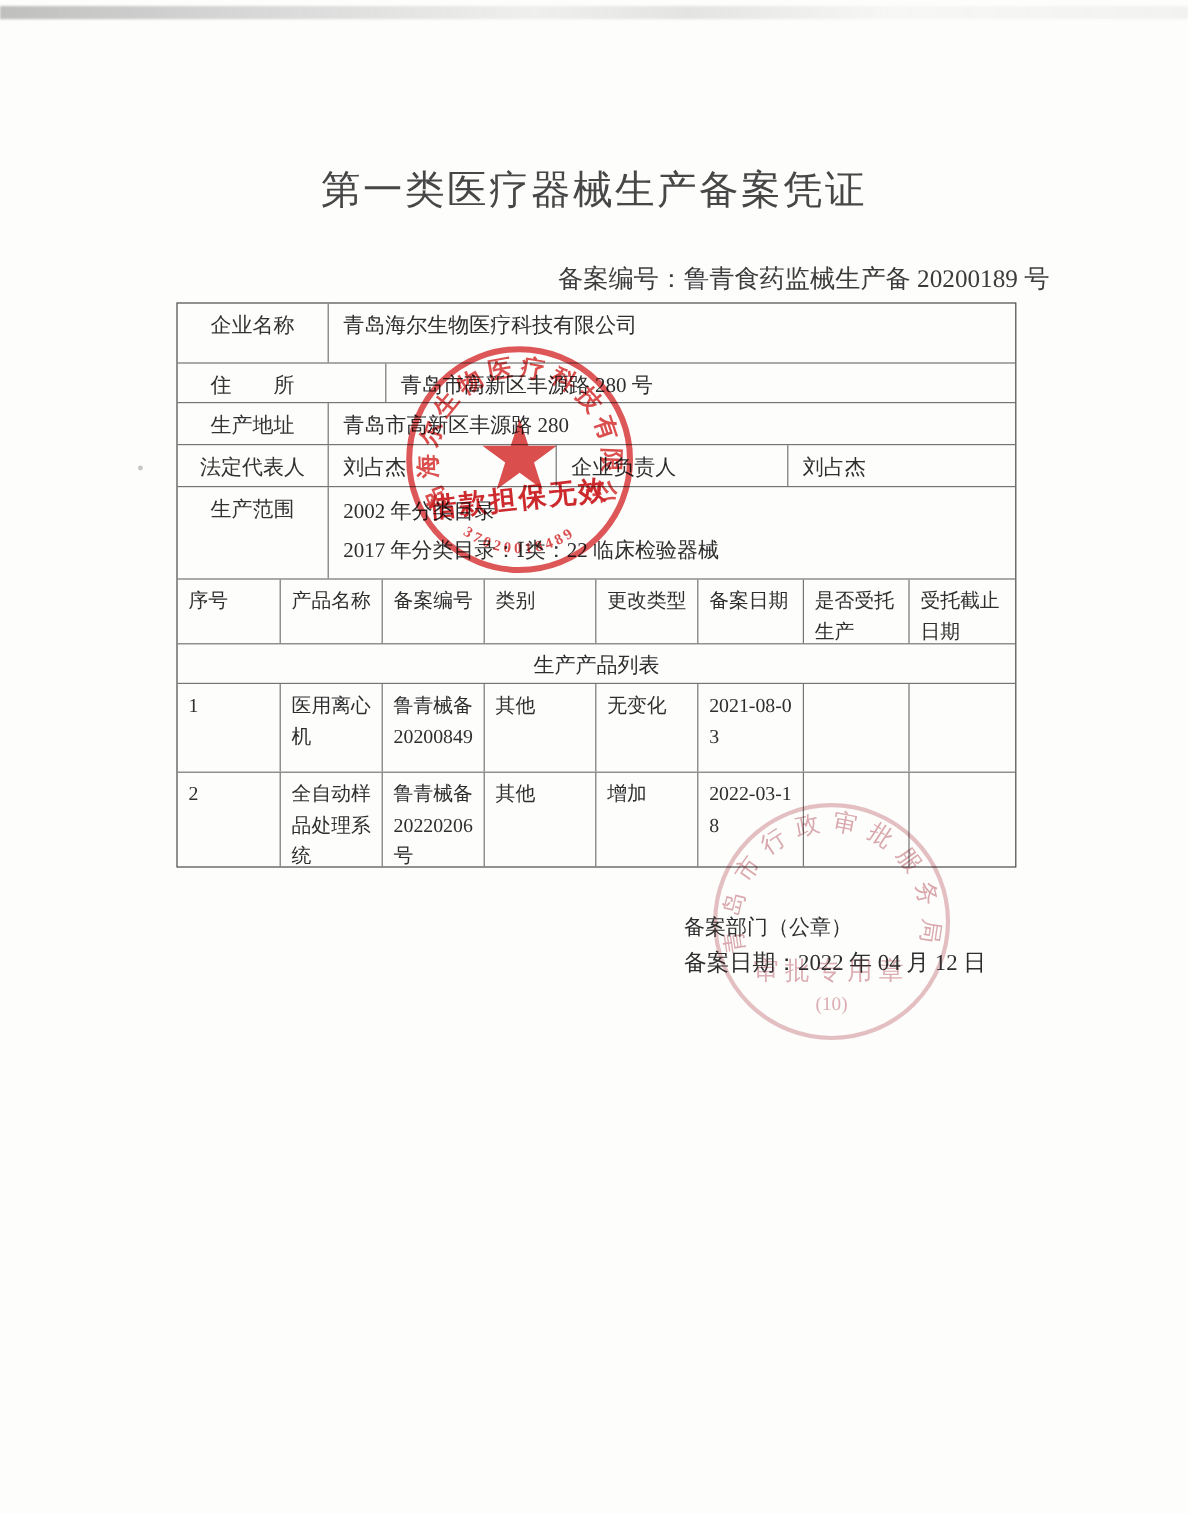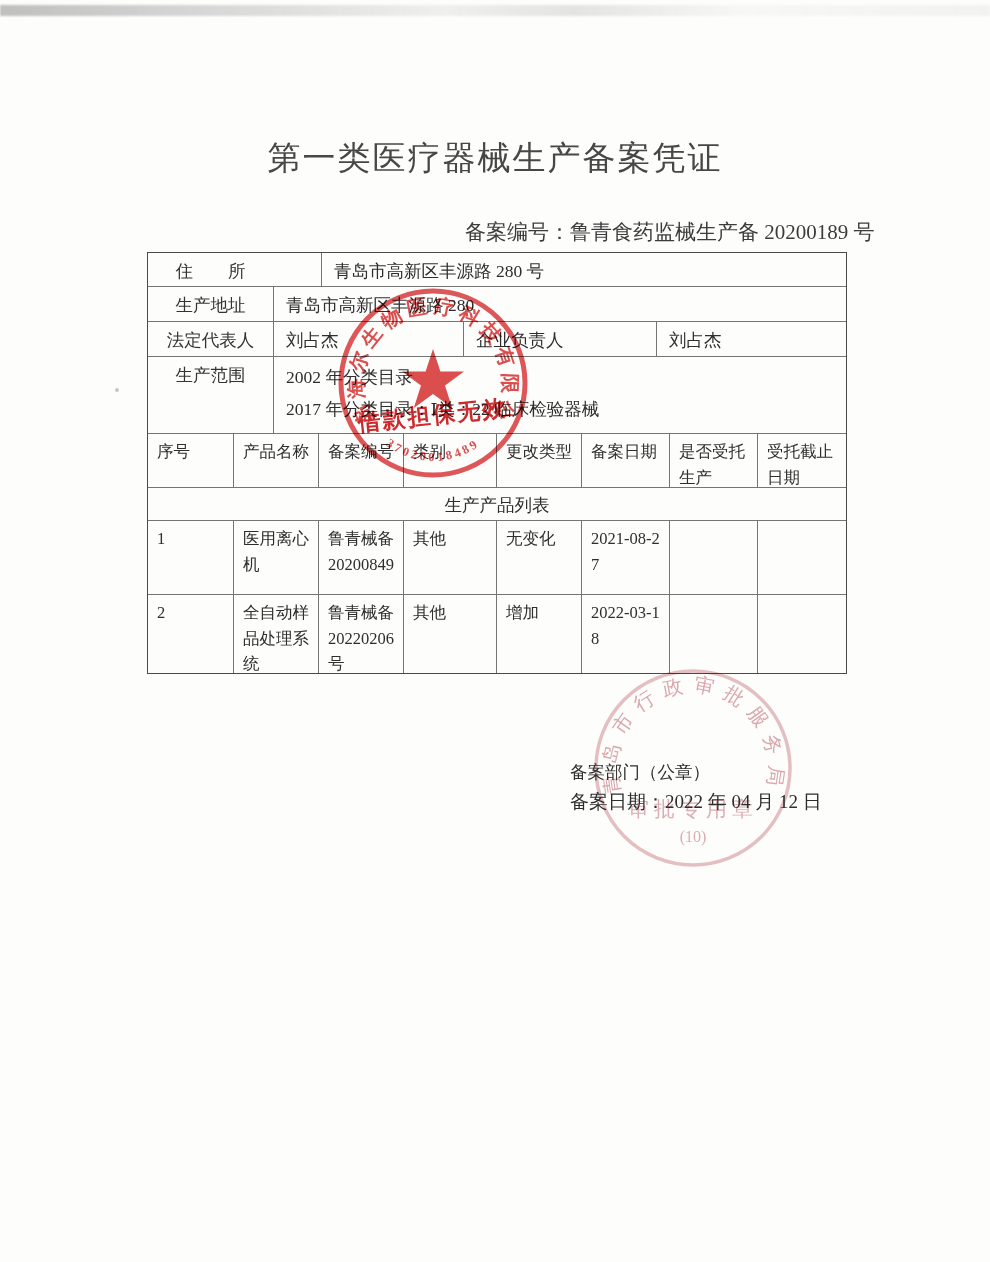--- a/index.html
+++ b/index.html
@@ -77,20 +77,24 @@
 <div class="page">
 
   <div class="scan-band"></div>
   <div class="speck"></div>
 
   <h1 class="title">第一类医疗器械生产备案凭证</h1>
   <div class="filing-no">备案编号：鲁青食药监械生产备 20200189 号</div>
 
   <div class="tbl">
 
+    <div class="row r-company">
+      <div class="cell lbl">企业名称</div>
+      <div class="cell val">青岛海尔生物医疗科技有限公司</div>
+    </div>
 
     <div class="row r-addr">
       <div class="cell lbl">住　　所</div>
       <div class="cell val">青岛市高新区丰源路 280 号</div>
     </div>
 
     <div class="row r-paddr">
       <div class="cell lbl">生产地址</div>
       <div class="cell val">青岛市高新区丰源路 280</div>
     </div>
@@ -124,21 +128,21 @@
     <div class="row r-listtitle">
       <div class="cell list-title-cell">生产产品列表</div>
     </div>
 
     <div class="row r-prow1">
       <div class="cell pcell c0">1</div>
       <div class="cell pcell c1">医用离心机</div>
       <div class="cell pcell c2">鲁青械备20200849</div>
       <div class="cell pcell c3">其他</div>
       <div class="cell pcell c4">无变化</div>
-      <div class="cell pcell c5">2021-08-27</div>
+      <div class="cell pcell c5">2021-08-03</div>
       <div class="cell pcell c6"></div>
       <div class="cell pcell c7"></div>
     </div>
 
     <div class="row r-prow2">
       <div class="cell pcell c0">2</div>
       <div class="cell pcell c1">全自动样品处理系统</div>
       <div class="cell pcell c2">鲁青械备20220206 号</div>
       <div class="cell pcell c3">其他</div>
       <div class="cell pcell c4">增加</div>

